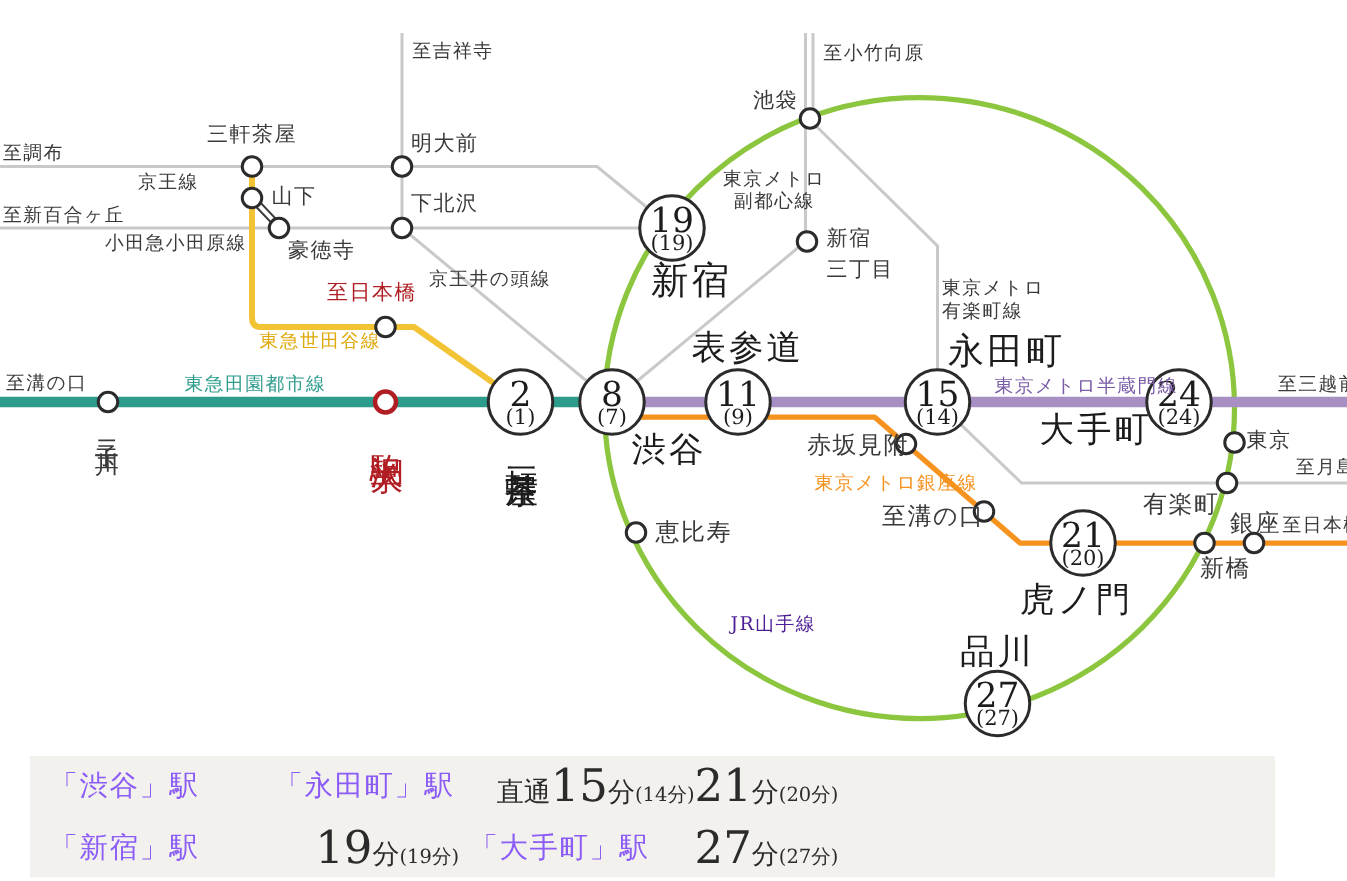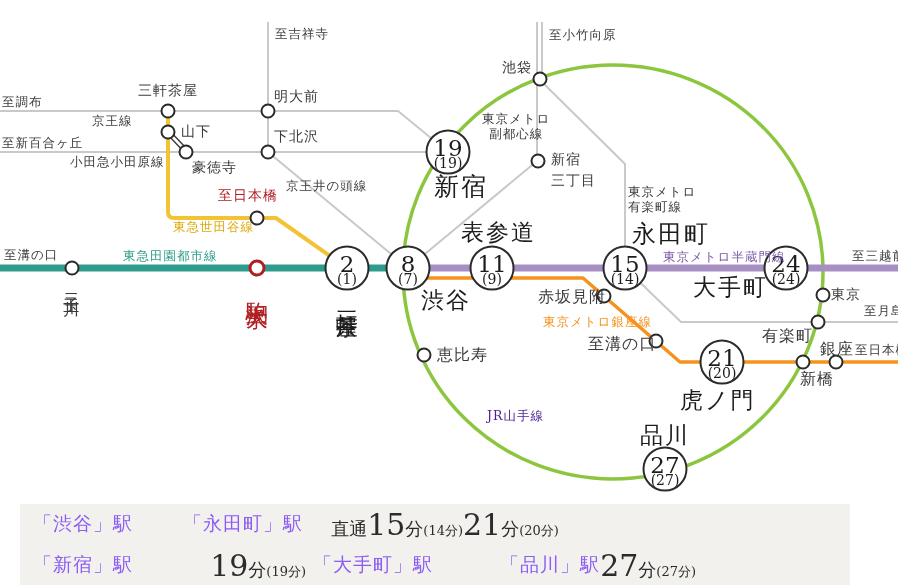--- a/index.html
+++ b/index.html
@@ -190,20 +190,19 @@
       <div class="t-time">
         <span class="t-pre"></span><span class="t-num">21</span><span class="t-unit">分</span><span class="t-paren">(20分)</span>
       </div>
     </div>
     <div class="t-row">
       <div class="t-st">「新宿」駅</div>
       <div class="t-time">
         <span class="t-pre"></span><span class="t-num">19</span><span class="t-unit">分</span><span class="t-paren">(19分)</span>
       </div>
       <div class="t-st pad7">「大手町」駅</div>
-      <div class="t-st pad37">「品川」駅</div>
       <div class="t-time">
         <span class="t-pre"></span><span class="t-num">27</span><span class="t-unit">分</span><span class="t-paren">(27分)</span>
       </div>
     </div>
   </div>
 
 </div>
 
 </body></html>

